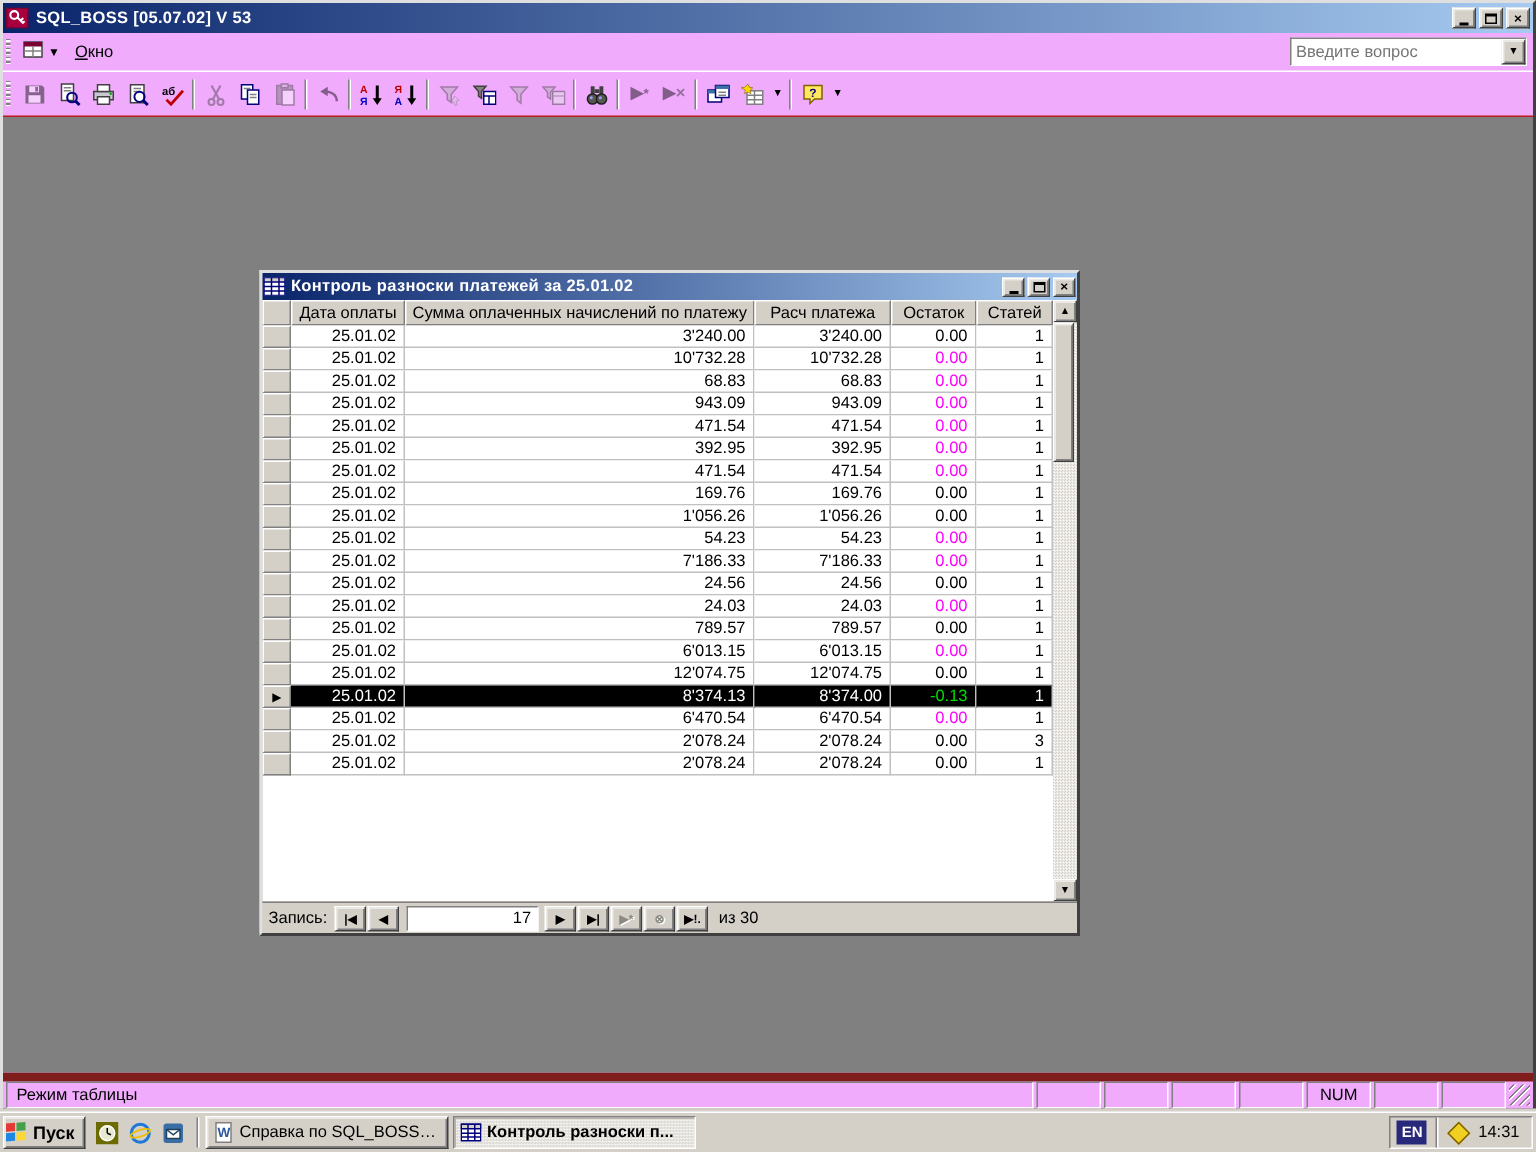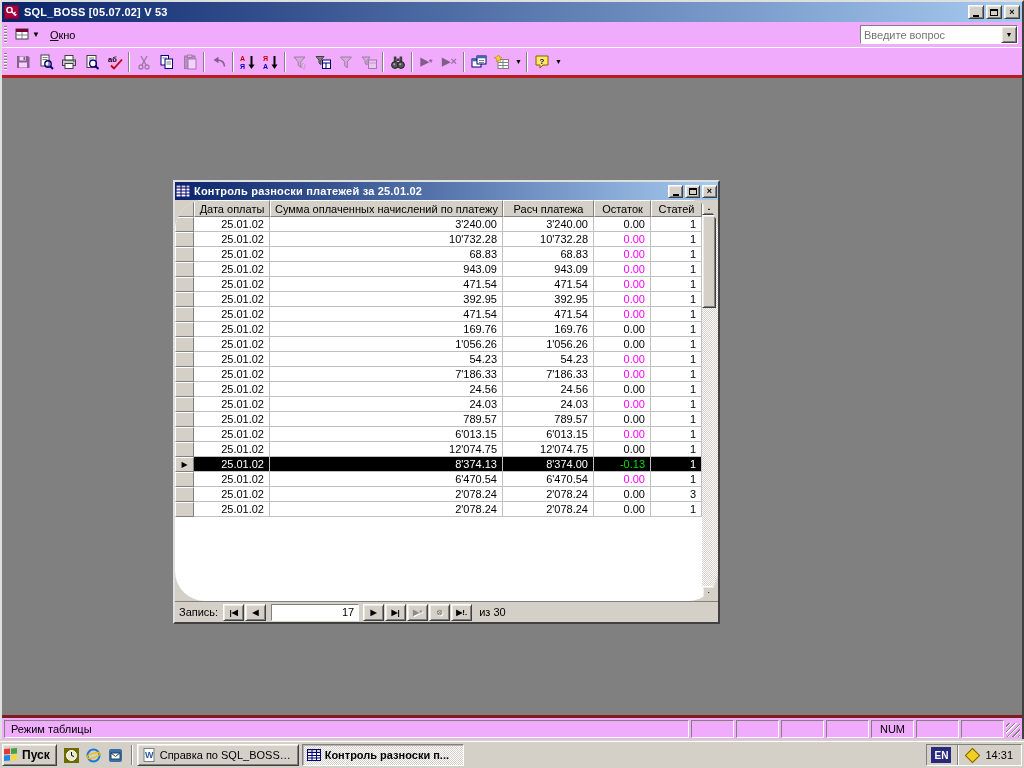--- a/index.html
+++ b/index.html
@@ -32,41 +32,41 @@
   .menu-item { padding:3px 7px; white-space:nowrap; color:#000; }
   .menu-icon-btn { display:flex; align-items:center; padding:2px 3px; }
   .menu-icon-btn .caret { font-size:8px; margin-left:2px; }
   #question-box { margin-left:auto; width:158px; height:19px; display:flex; align-items:center; background:#fff;
     border:1px solid; border-color:#808080 #fff #fff #808080; }
   #question-box input { flex:1; border:none; outline:none; font-family:"Liberation Sans",sans-serif;
     font-size:11px; color:#808080; padding:0 3px; width:100%; background:transparent; }
   #question-box .dd { width:16px; height:17px; display:flex; align-items:center; justify-content:center; font-size:7px; }
 
   
-  #toolbar { height:30px; display:flex; align-items:center; padding:0 2px; border-bottom:3px solid #b91c1c; flex:none; }
+  #toolbar { height:30px; display:flex; align-items:center; padding:0 2px; border-bottom:1px solid #b91c1c; flex:none; }
   .tb-btn { width:23px; height:22px; display:flex; align-items:center; justify-content:center; flex:none; position:relative; }
   .tb-btn.disabled { filter:grayscale(1); opacity:.45; }
   .tb-btn svg { width:16px; height:16px; }
   .tb-btn .txt-ic { font-size:11px; font-weight:bold; line-height:1; }
   .tb-sep { width:2px; height:20px; margin:0 2px; border-left:1px solid #808080; border-right:1px solid #fff; flex:none; }
   .tb-dd { width:11px; height:22px; display:flex; align-items:center; justify-content:center; font-size:7px; flex:none; }
 
   
   #workspace { flex:1; background:#808080; position:relative; overflow:hidden; }
 
   
   #child-window { position:absolute; left:171px; top:102px; width:547px; height:444px;
     border:2px solid; border-color:#dfdfdf #404040 #404040 #dfdfdf; background:#d4d0c8;
     display:flex; flex-direction:column; }
   #child-window .titlebar { height:18px; padding:0 1px; }
   #child-window .t-text { font-size:11px; }
   #child-window .cap-btn { width:15px; height:13px; }
   .ds-icon { width:14px; height:12px; margin-right:4px; flex:none; }
 
-  #child-body { flex:1; display:flex; overflow:hidden; background:#d4d0c8;border-radius:30px; }
+  #child-body { flex:1; display:flex; overflow:hidden; background:#d4d0c8; }
   #table-viewport { width:527px; overflow:hidden; background:#fff; }
 
   .hdr-row, .data-row { display:flex; height:15px; flex:none; }
   .hdr-row { height:17px; }
   .hdr-cell { background:#d4d0c8; border:1px solid; border-color:#ffffff #808080 #808080 #ffffff;
     display:flex; align-items:center; justify-content:center; font-size:11px; color:#000;
     overflow:hidden; white-space:nowrap; flex:none; }
   .sel-cell { width:19px; background:#d4d0c8; border:1px solid; border-color:#ffffff #808080 #808080 #ffffff;
     flex:none; display:flex; align-items:center; justify-content:center; font-size:8px; color:#000; }
   .d-cell { border-right:1px solid #c0c0c0; border-bottom:1px solid #c0c0c0; background:#fff;
@@ -89,21 +89,21 @@
   #nav-bar { height:21px; background:#d4d0c8; display:flex; align-items:center; padding:1px 4px; border-top:1px solid #808080; flex:none; }
   #nav-bar .nav-label { margin-right:5px; }
   .nav-btn { width:21px; height:17px; display:flex; align-items:center; justify-content:center;
     font-size:8px; font-weight:bold; margin-right:1px; flex:none; color:#000; }
   .nav-btn.disabled { color:#8a8a82; text-shadow:1px 1px 0 #fff; }
   #rec-num { width:88px; height:17px; margin:0 4px; display:flex; align-items:center; justify-content:flex-end;
     padding-right:4px; font-size:11px; background:#fff; }
   .nav-of { margin-left:6px; }
 
   
-  #status-bar { height:24px; border-top:3px solid #7f1d1d; display:flex; align-items:center; padding:2px 2px; flex:none;justify-content:center; }
+  #status-bar { height:24px; border-top:6px solid #7f1d1d; display:flex; align-items:center; padding:2px 2px; flex:none;justify-content:center; }
   #status-mode { flex:1; height:18px; display:flex; align-items:center; padding-left:6px; }
   .status-panel { width:43px; height:18px; margin-left:2px; display:flex; align-items:center; justify-content:center; flex:none; color:#000; }
   #resize-grip { width:14px; height:14px; margin-left:2px; align-self:flex-end;
     background:repeating-linear-gradient(135deg, transparent 0 2px, #808080 2px 3px, #ffffff 3px 4px); }
 
   
   #taskbar { position:absolute; left:0; top:741px; width:1024px; height:27px; background:#d4d0c8;
     border-top:1px solid #fff; box-shadow:0 -2px 0 #d4d0c8; display:flex; align-items:center; padding:0 2px; }
   #start-button { height:22px; display:flex; align-items:center; padding:0 6px 0 0; font-weight:bold; font-size:12px; margin-right:4px; }
   #start-button svg { width:16px; height:14px; margin-right:3px; }

